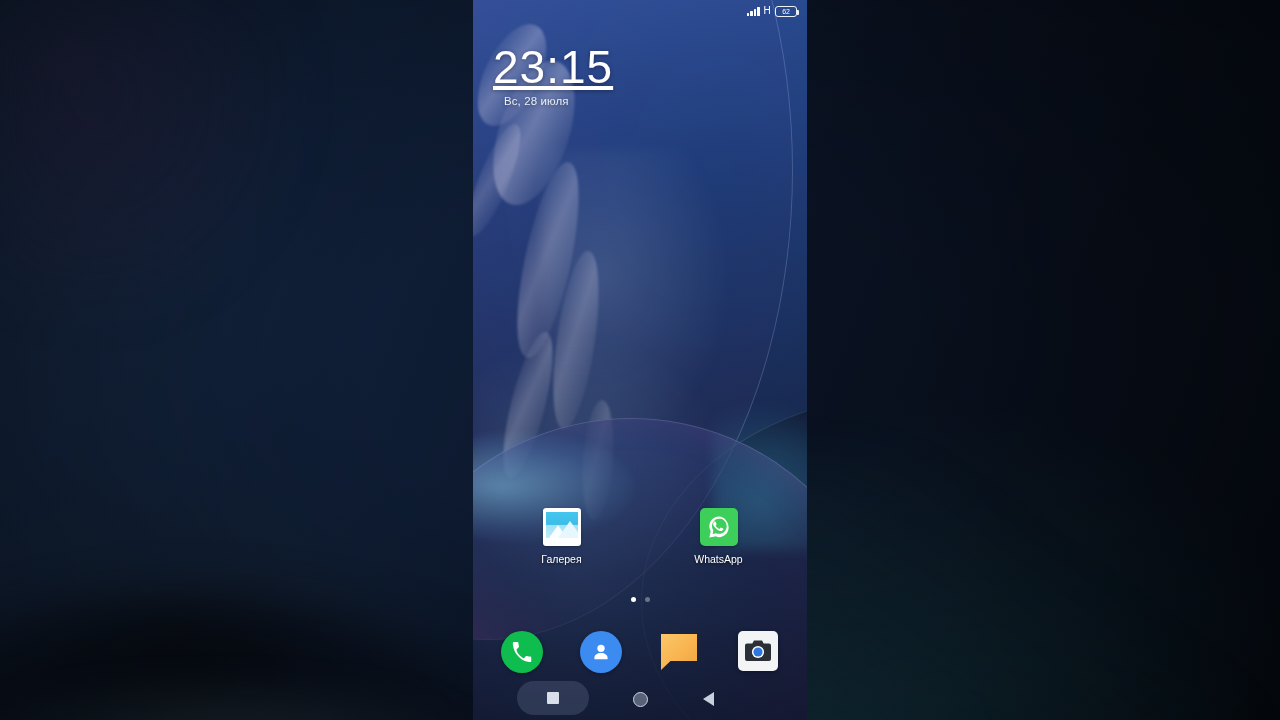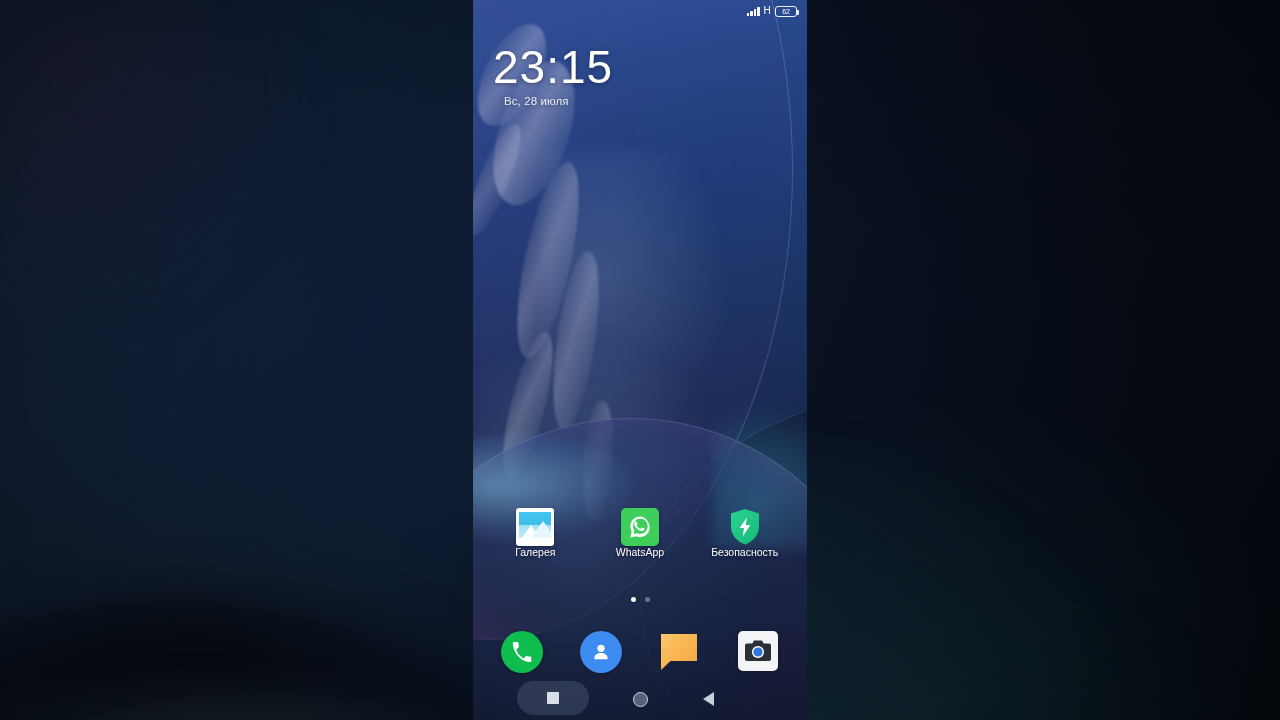--- a/index.html
+++ b/index.html
@@ -189,35 +189,35 @@
     background:rgba(255,255,255,.92); border-radius:0 1px 1px 0;
   }
   .sb-batt span { color:#fff; font-size:7px; line-height:7px; letter-spacing:-.2px; }
 
   
   #clock {
     position:absolute; left:20px; top:42px; z-index:8;
     text-shadow:0 1px 4px rgba(0,0,0,.35);
   }
   #clock .time {
-    color:#ffffff; font-size:46px; line-height:50px; font-weight:300; letter-spacing:1px;
+    color:#ffffff; font-size:46px; line-height:50px; font-weight:300; letter-spacing:1px;text-decoration:underline;
   }
   #clock .date {
     color:#e8edf5; font-size:11.5px; line-height:16px; margin-top:1px; letter-spacing:.1px;margin-left:11px;
   }
 
   
   #appgrid {
     position:absolute; left:0; top:508px; width:100%; z-index:8;
     display:flex; justify-content:space-around; padding:0 10px;
   }
   .app { width:72px; display:flex; flex-direction:column; align-items:center; }
   .app .ic { width:38px; height:38px; position:relative; }
   .app .lbl {
-    color:#fff; font-size:10.5px; line-height:12.5px;
+    margin-top:7px; color:#fff; font-size:10.5px; line-height:12.5px;
     text-align:center; text-shadow:0 1px 3px rgba(0,0,0,.6); word-break:break-word;
   }
 
   
   .ic-gallery {
     background:#ffffff; border-radius:3px; padding:3px;
     box-shadow:0 1px 3px rgba(0,0,0,.3);
   }
   .ic-gallery .photo {
     width:100%; height:26px; margin-top:1px; position:relative; overflow:hidden;
@@ -371,35 +371,20 @@
       <div class="app">
         <div class="ic ic-wa">
           <svg width="28" height="28" viewBox="0 0 32 32" aria-hidden="true">
             <path fill="#ffffff" d="M16 4C9.9 4 5 8.9 5 15c0 2 .55 3.9 1.5 5.5L5 28l7.7-1.45C14.1 27.5 15 27.7 16 27.7c6.1 0 11-4.9 11-11S22.1 4 16 4zm0 2.2c4.85 0 8.8 3.95 8.8 8.8s-3.95 8.8-8.8 8.8c-1 0-1.95-.17-2.85-.47l-.5-.17-3.9.73.75-3.8-.22-.55c-.82-1.4-1.28-3-1.28-4.54 0-4.85 3.95-8.8 9-8.8z"></path>
             <path fill="#ffffff" d="M12.2 10.3c-.2-.45-.4-.45-.6-.46h-.5c-.2 0-.5.07-.77.36-.26.3-1 1-1 2.4s1.03 2.78 1.17 2.97c.14.2 1.98 3.15 4.9 4.3 2.42.95 2.92.76 3.45.71.52-.05 1.7-.69 1.94-1.36.24-.67.24-1.24.17-1.36-.07-.12-.26-.19-.55-.33-.29-.15-1.7-.84-1.96-.93-.26-.1-.46-.15-.65.14-.19.29-.74.93-.91 1.12-.17.2-.33.22-.62.08-.29-.15-1.22-.45-2.33-1.44-.86-.77-1.44-1.72-1.61-2-.17-.29-.02-.45.13-.59.13-.13.29-.34.43-.51.14-.17.19-.29.29-.49.1-.2.05-.36-.02-.51-.07-.14-.64-1.57-.9-2.1z"></path>
           </svg>
         </div>
         <div class="lbl">WhatsApp</div>
       </div>
 
-      <div class="app">
-        <div class="ic ic-sec">
-          <svg width="36" height="38" viewBox="0 0 36 38" aria-hidden="true">
-            <defs>
-              <linearGradient id="shg" x1="0" y1="0" x2="1" y2="1">
-                <stop offset="0%" stop-color="#2ad492"></stop>
-                <stop offset="100%" stop-color="#17b777"></stop>
-              </linearGradient>
-            </defs>
-            <path fill="url(#shg)" d="M18 1 4 5.5v13C4 27 10.2 33.8 18 36.5 25.8 33.8 32 27 32 18.5v-13L18 1z"></path>
-            <path fill="#ffffff" d="M19.9 9.5 12.6 20h4.4l-1.2 8.2L23.4 17h-4.6l1.1-7.5z"></path>
-          </svg>
-        </div>
-        <div class="lbl">Безопасность</div>
-      </div>
 
 
     </div>
 
     <div id="pageind">
       <div class="dot on"></div>
       <div class="dot"></div>
     </div>
 
     <div id="dock">

